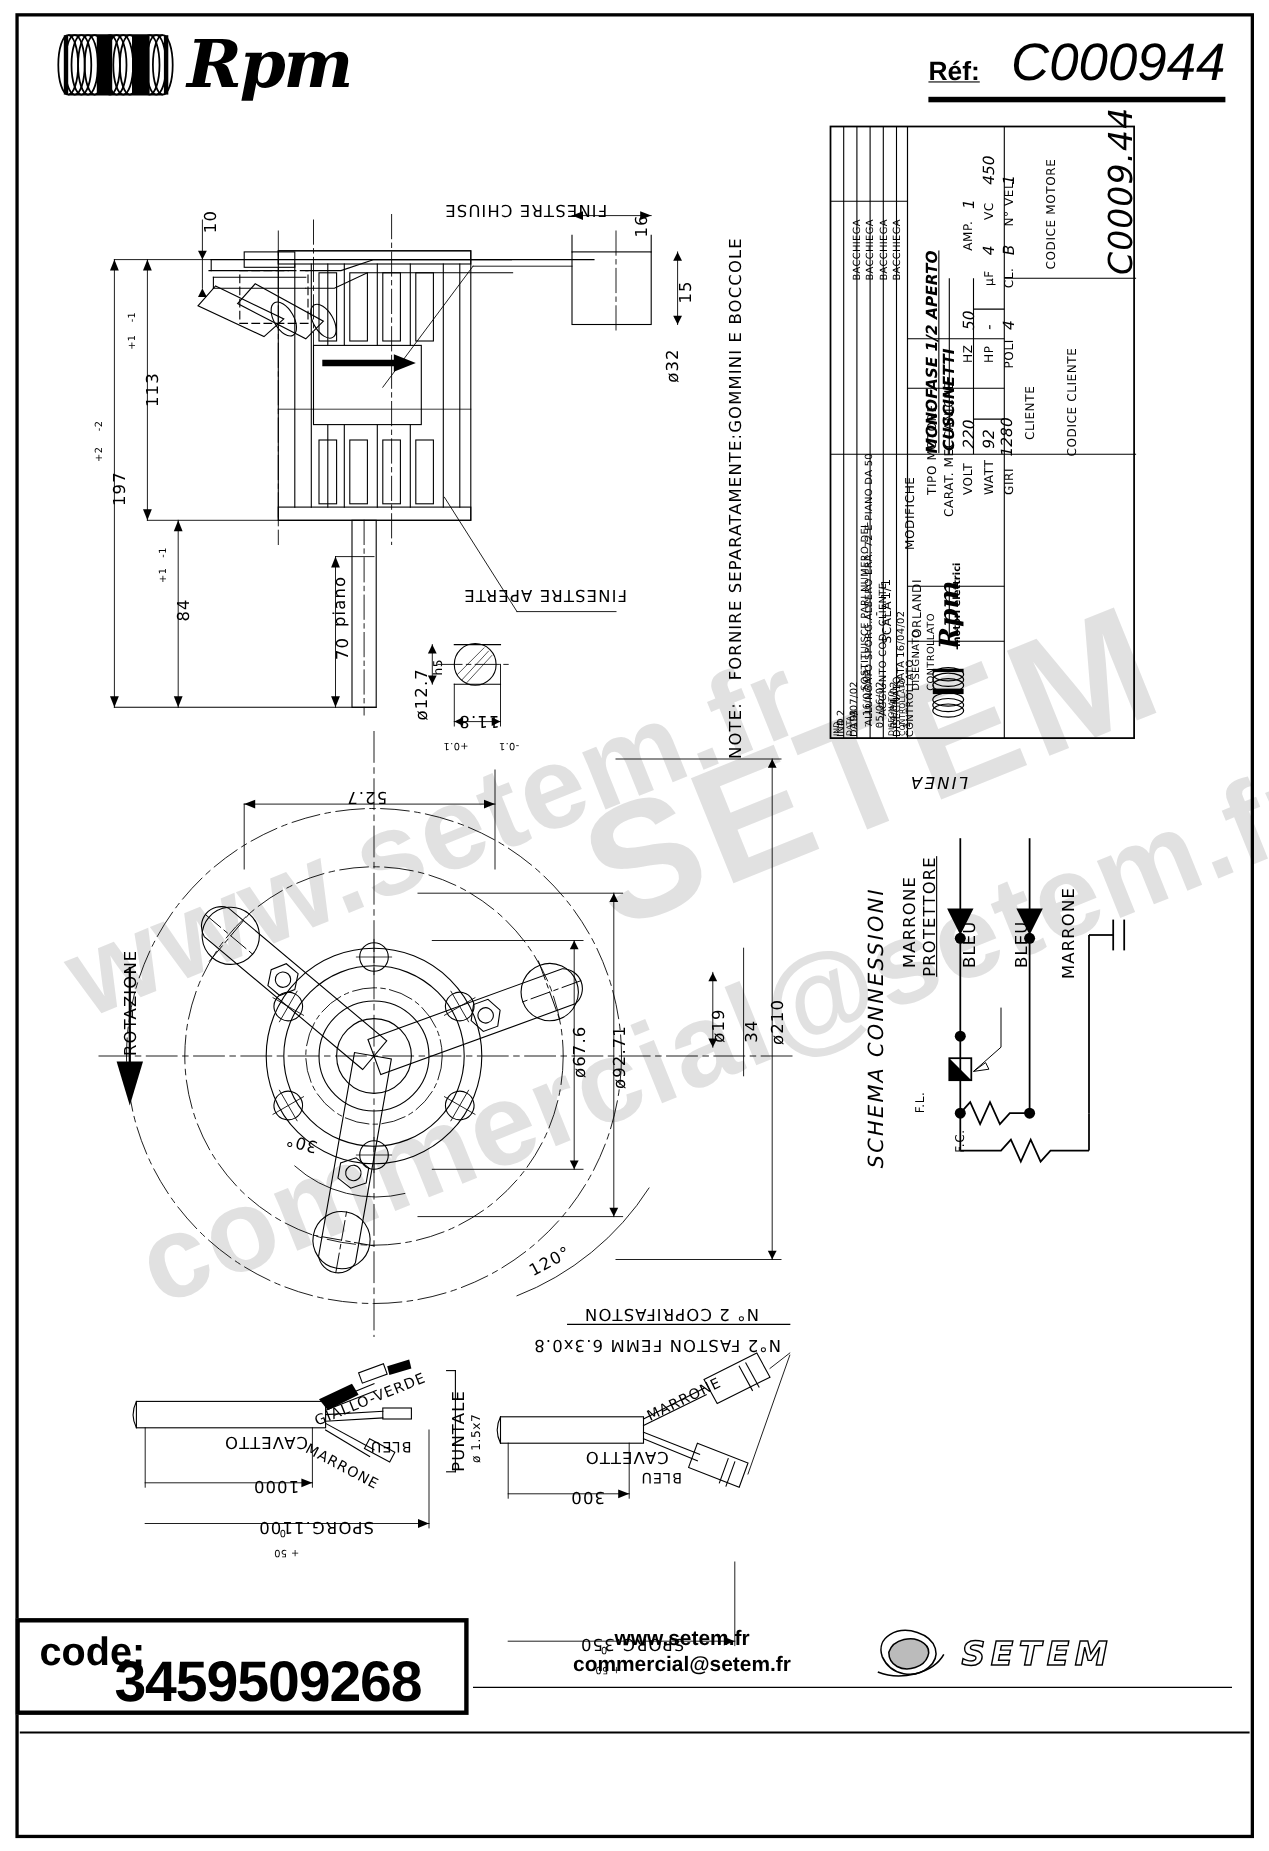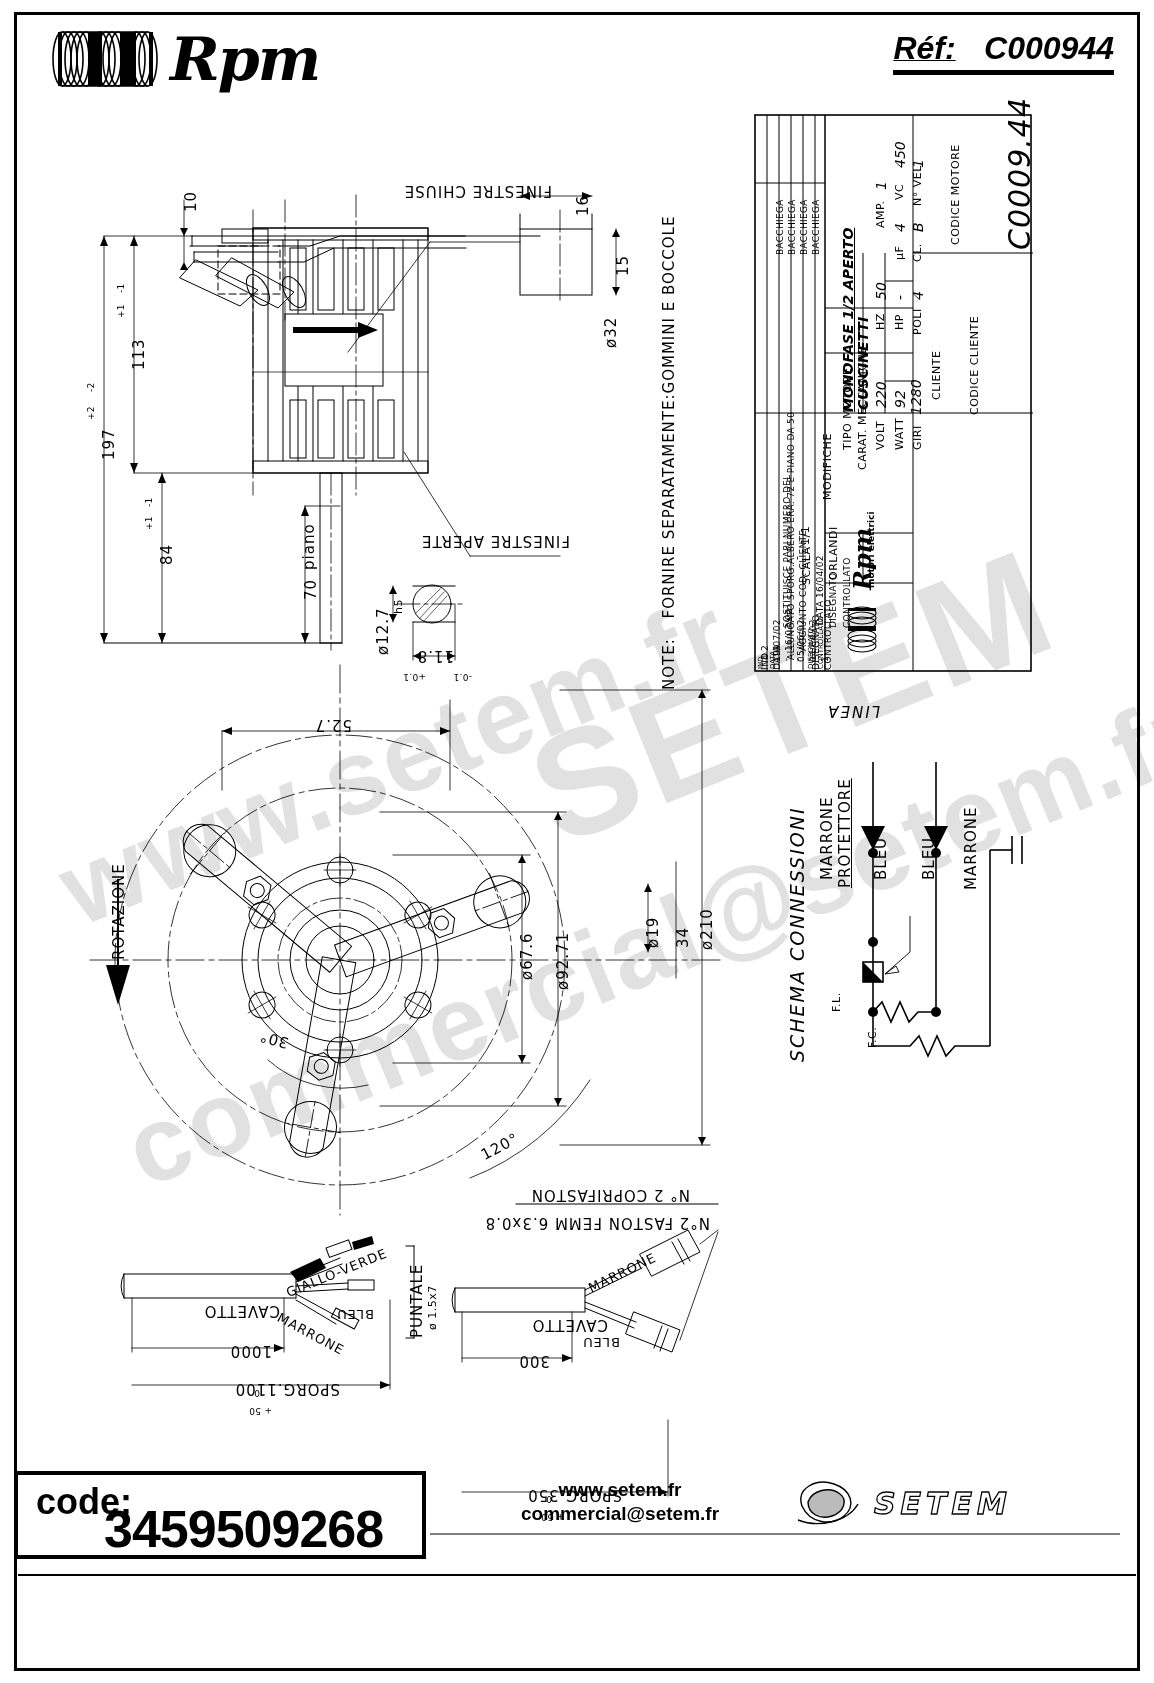--- a/index.html
+++ b/index.html
@@ -9,22 +9,22 @@
   
   .frame{position:absolute;left:14px;top:12px;width:1126px;height:1659px;border:3px solid #000;box-sizing:border-box;}
 
   
   .rpm-logo{position:absolute;left:48px;top:28px;display:flex;align-items:center;}
   .coil{width:116px;height:62px;position:relative;}
   .coil svg{display:block;}
   .rpm-word{font-family:"DejaVu Serif",serif;font-style:italic;font-weight:bold;font-size:60px;letter-spacing:-2px;margin-left:6px;line-height:58px;}
 
   .ref-box{position:absolute;right:40px;top:30px;text-align:right;border-bottom:5px solid #000;padding-bottom:3px;}
-  .ref-label{font-style:italic;font-weight:bold;font-size:32px;letter-spacing:0px;display:inline-block;text-decoration:underline;text-decoration-thickness:0;}
-  .ref-val{font-style:italic;font-weight:bold;font-size:32px;margin-left:24px;display:inline-block;}
+  .ref-label{font-weight:bold;font-size:24px;letter-spacing:0px;display:inline-block;text-decoration:underline;text-decoration-thickness:0;}
+  .ref-val{font-style:italic;font-weight:normal;font-size:48px;margin-left:24px;display:inline-block;}
 
   
   .canvas{position:absolute;left:0;top:0;width:1154px;height:1683px;pointer-events:none;}
 
   
   .vt{position:absolute;transform-origin:0 0;white-space:nowrap;font-family:"DejaVu Sans",sans-serif;}
   .r90{transform:rotate(-90deg);}            
   .r180{transform:rotate(180deg);}
   .dim{font-size:15px;letter-spacing:1px;}
   .dim-sm{font-size:11px;letter-spacing:0.5px;}

